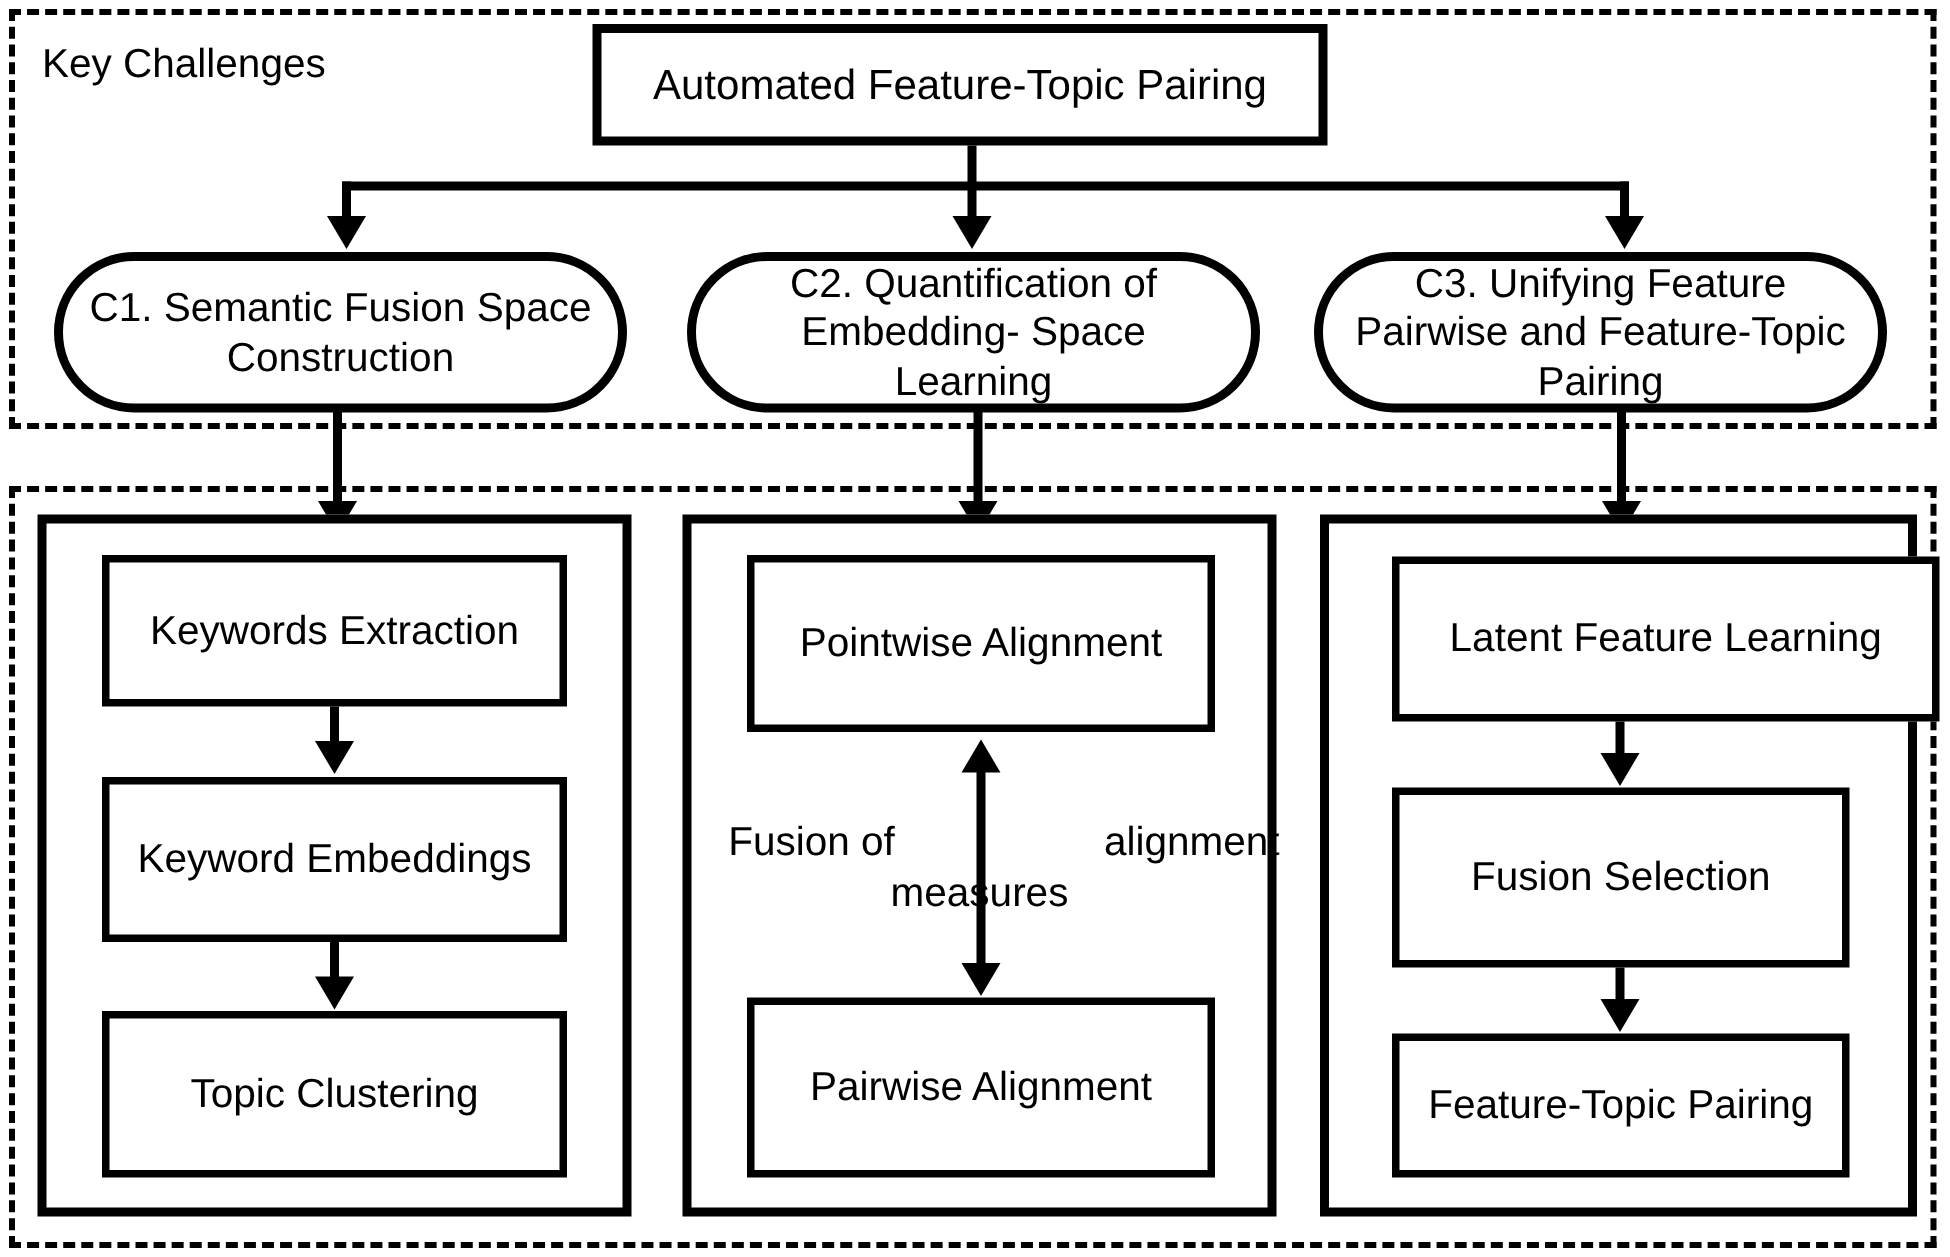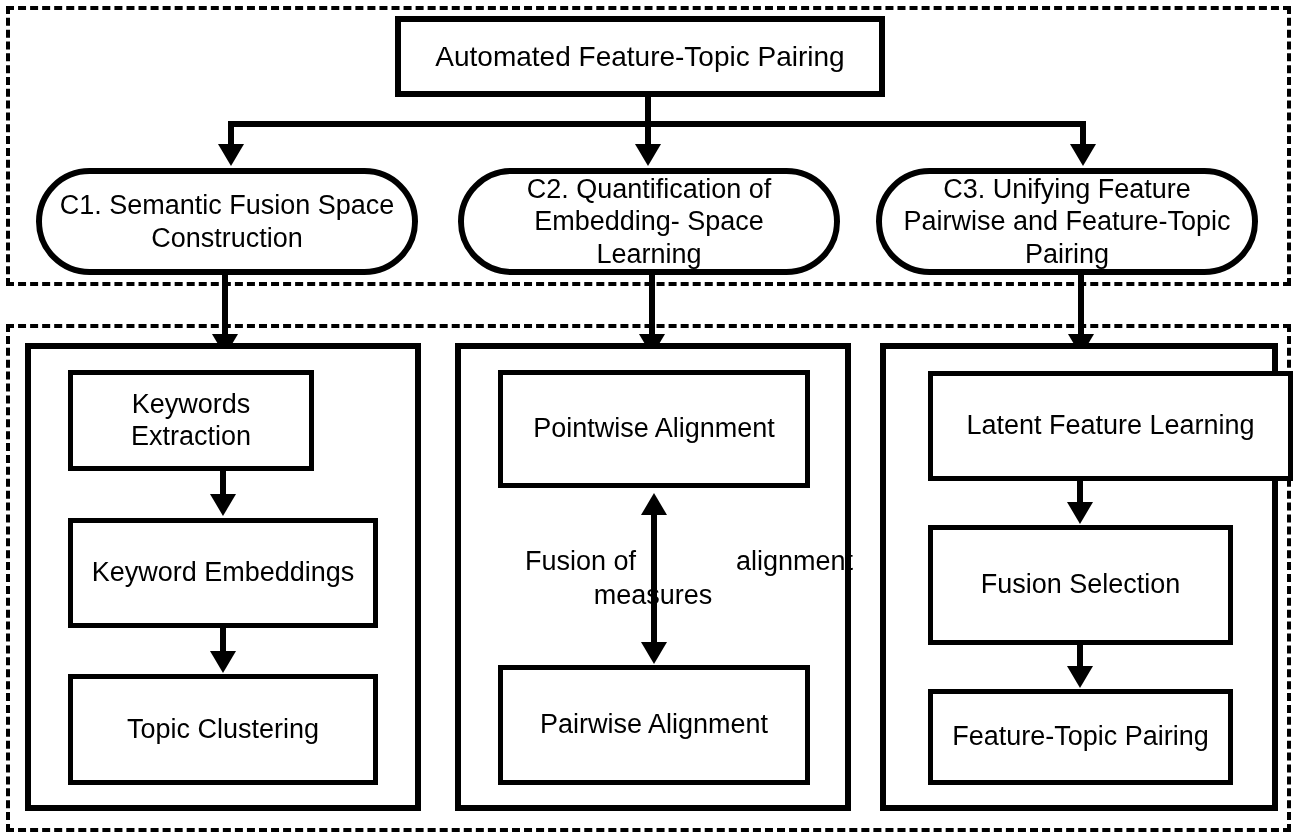--- a/index.html
+++ b/index.html
@@ -107,31 +107,32 @@
   }
 
   
   .fusion-label {
     position: absolute;
     font-size: 27px;
     line-height: 1.18;
     white-space: nowrap;
     color: #000000;
   }
-  .fusion-left  { text-align: right; }
+  .fusion-left  { text-align: center; }
   .fusion-right { text-align: right; }
   .fusion-bottom{ text-align: center; }
 </style>
 </head>
 <body>
 
 <div id="canvas">
 
   <div class="dashed-group" style="left:6px; top:6px; width:1285px; height:280px;"></div>
 
+  <div class="section-caption" style="left:28px; top:28px;">Key Challenges</div>
 
   <div class="rect-node title-node" style="left:395px; top:16px; width:490px; height:81px;">Automated Feature-Topic Pairing</div>
 
   <div class="v-line" style="left:645px; top:97px; width:6px; height:29px;"></div>
 
   <div class="h-line" style="left:228px; top:121px; width:858px; height:6px;"></div>
 
   <div class="v-line" style="left:228px; top:121px; width:6px; height:24px;"></div>
   <div class="arrow-down" style="left:218px; top:144px;"></div>
 
@@ -153,21 +154,21 @@
   <div class="v-line" style="left:649px; top:274px; width:6px; height:62px;"></div>
   <div class="arrow-down" style="left:639px; top:334px;"></div>
 
   <div class="v-line" style="left:1078px; top:274px; width:6px; height:62px;"></div>
   <div class="arrow-down" style="left:1068px; top:334px;"></div>
 
   <div class="dashed-group" style="left:6px; top:324px; width:1285px; height:508px;"></div>
 
   <div class="column-panel" style="left:25px; top:343px; width:396px; height:468px;"></div>
 
-  <div class="rect-node" style="left:68px; top:370px; width:246px; height:101px;">Keywords Extraction</div>
+  <div class="rect-node" style="left:68px; top:370px; width:310px; height:101px;">Keywords Extraction</div>
 
   <div class="v-line" style="left:220px; top:471px; width:6px; height:24px;"></div>
   <div class="arrow-down" style="left:210px; top:494px;"></div>
 
   <div class="rect-node" style="left:68px; top:518px; width:310px; height:110px;">Keyword Embeddings</div>
 
   <div class="v-line" style="left:220px; top:628px; width:6px; height:24px;"></div>
   <div class="arrow-down" style="left:210px; top:651px;"></div>
 
   <div class="rect-node" style="left:68px; top:674px; width:310px; height:111px;">Topic Clustering</div>

